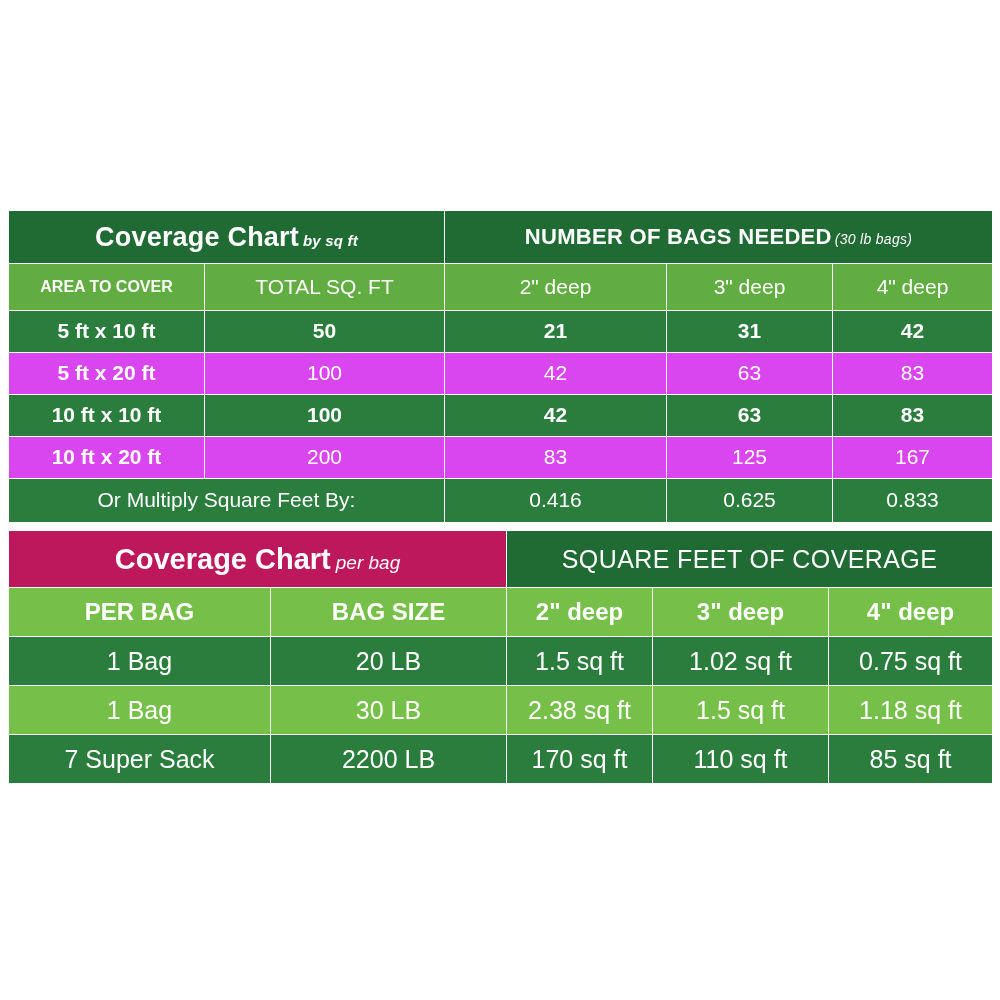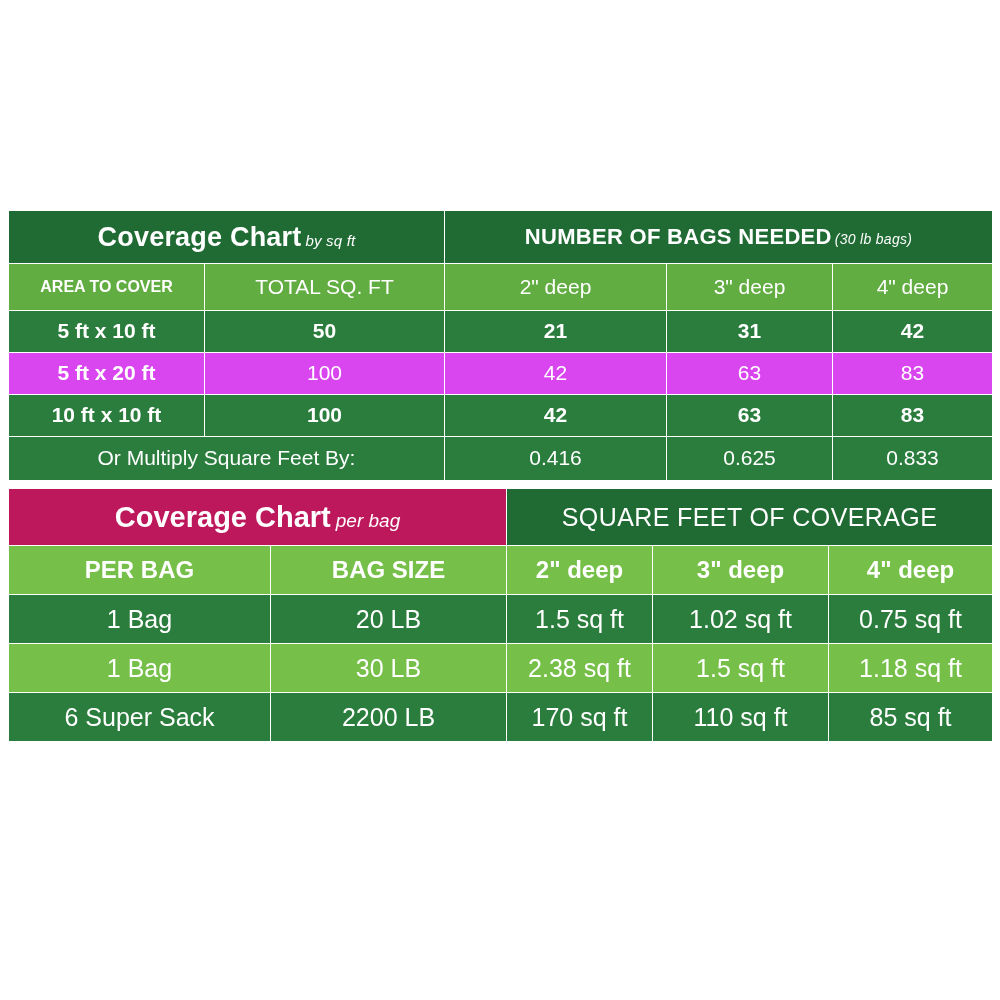--- a/index.html
+++ b/index.html
@@ -43,21 +43,21 @@
   
   .c1 .title-cell {
     background: #1f6b33;
     height: 52px;
     font-size: 27px;
     font-weight: bold;
     letter-spacing: .2px;
   }
   .c1 .title-cell .sub {
     font-size: 15px;
-    font-weight: normal;
+    font-weight: bold;
     font-style: italic;
     padding-left: 4px;
     text-align: right;
   }
   .c1 .title-cell2 {
     background: #1f6b33;
     height: 52px;
     font-size: 22px;
     font-weight: bold;
     letter-spacing: .3px;
@@ -174,20 +174,27 @@
           <td>63</td>
           <td>83</td>
         </tr>
         <tr class="data-row row-dark">
           <td class="area">10 ft x 10 ft</td>
           <td>100</td>
           <td>42</td>
           <td>63</td>
           <td>83</td>
         </tr>
+        <tr class="data-row row-light">
+          <td class="area">10 ft x 20 ft</td>
+          <td>200</td>
+          <td>83</td>
+          <td>125</td>
+          <td>167</td>
+        </tr>
         <tr class="mult">
           <td colspan="2">Or Multiply Square Feet By:</td>
           <td>0.416</td>
           <td>0.625</td>
           <td>0.833</td>
         </tr>
       </tbody>
     </table>
 
     <div class="gap"></div>
@@ -222,21 +229,21 @@
           <td>0.75 sq ft</td>
         </tr>
         <tr class="data-row row-light">
           <td>1 Bag</td>
           <td>30 LB</td>
           <td>2.38 sq ft</td>
           <td>1.5 sq ft</td>
           <td>1.18 sq ft</td>
         </tr>
         <tr class="data-row row-dark">
-          <td>6 Super Sack</td>
+          <td>7 Super Sack</td>
           <td>2200 LB</td>
           <td>170 sq ft</td>
           <td>110 sq ft</td>
           <td>85 sq ft</td>
         </tr>
       </tbody>
     </table>
 
   </div>
 </div>

